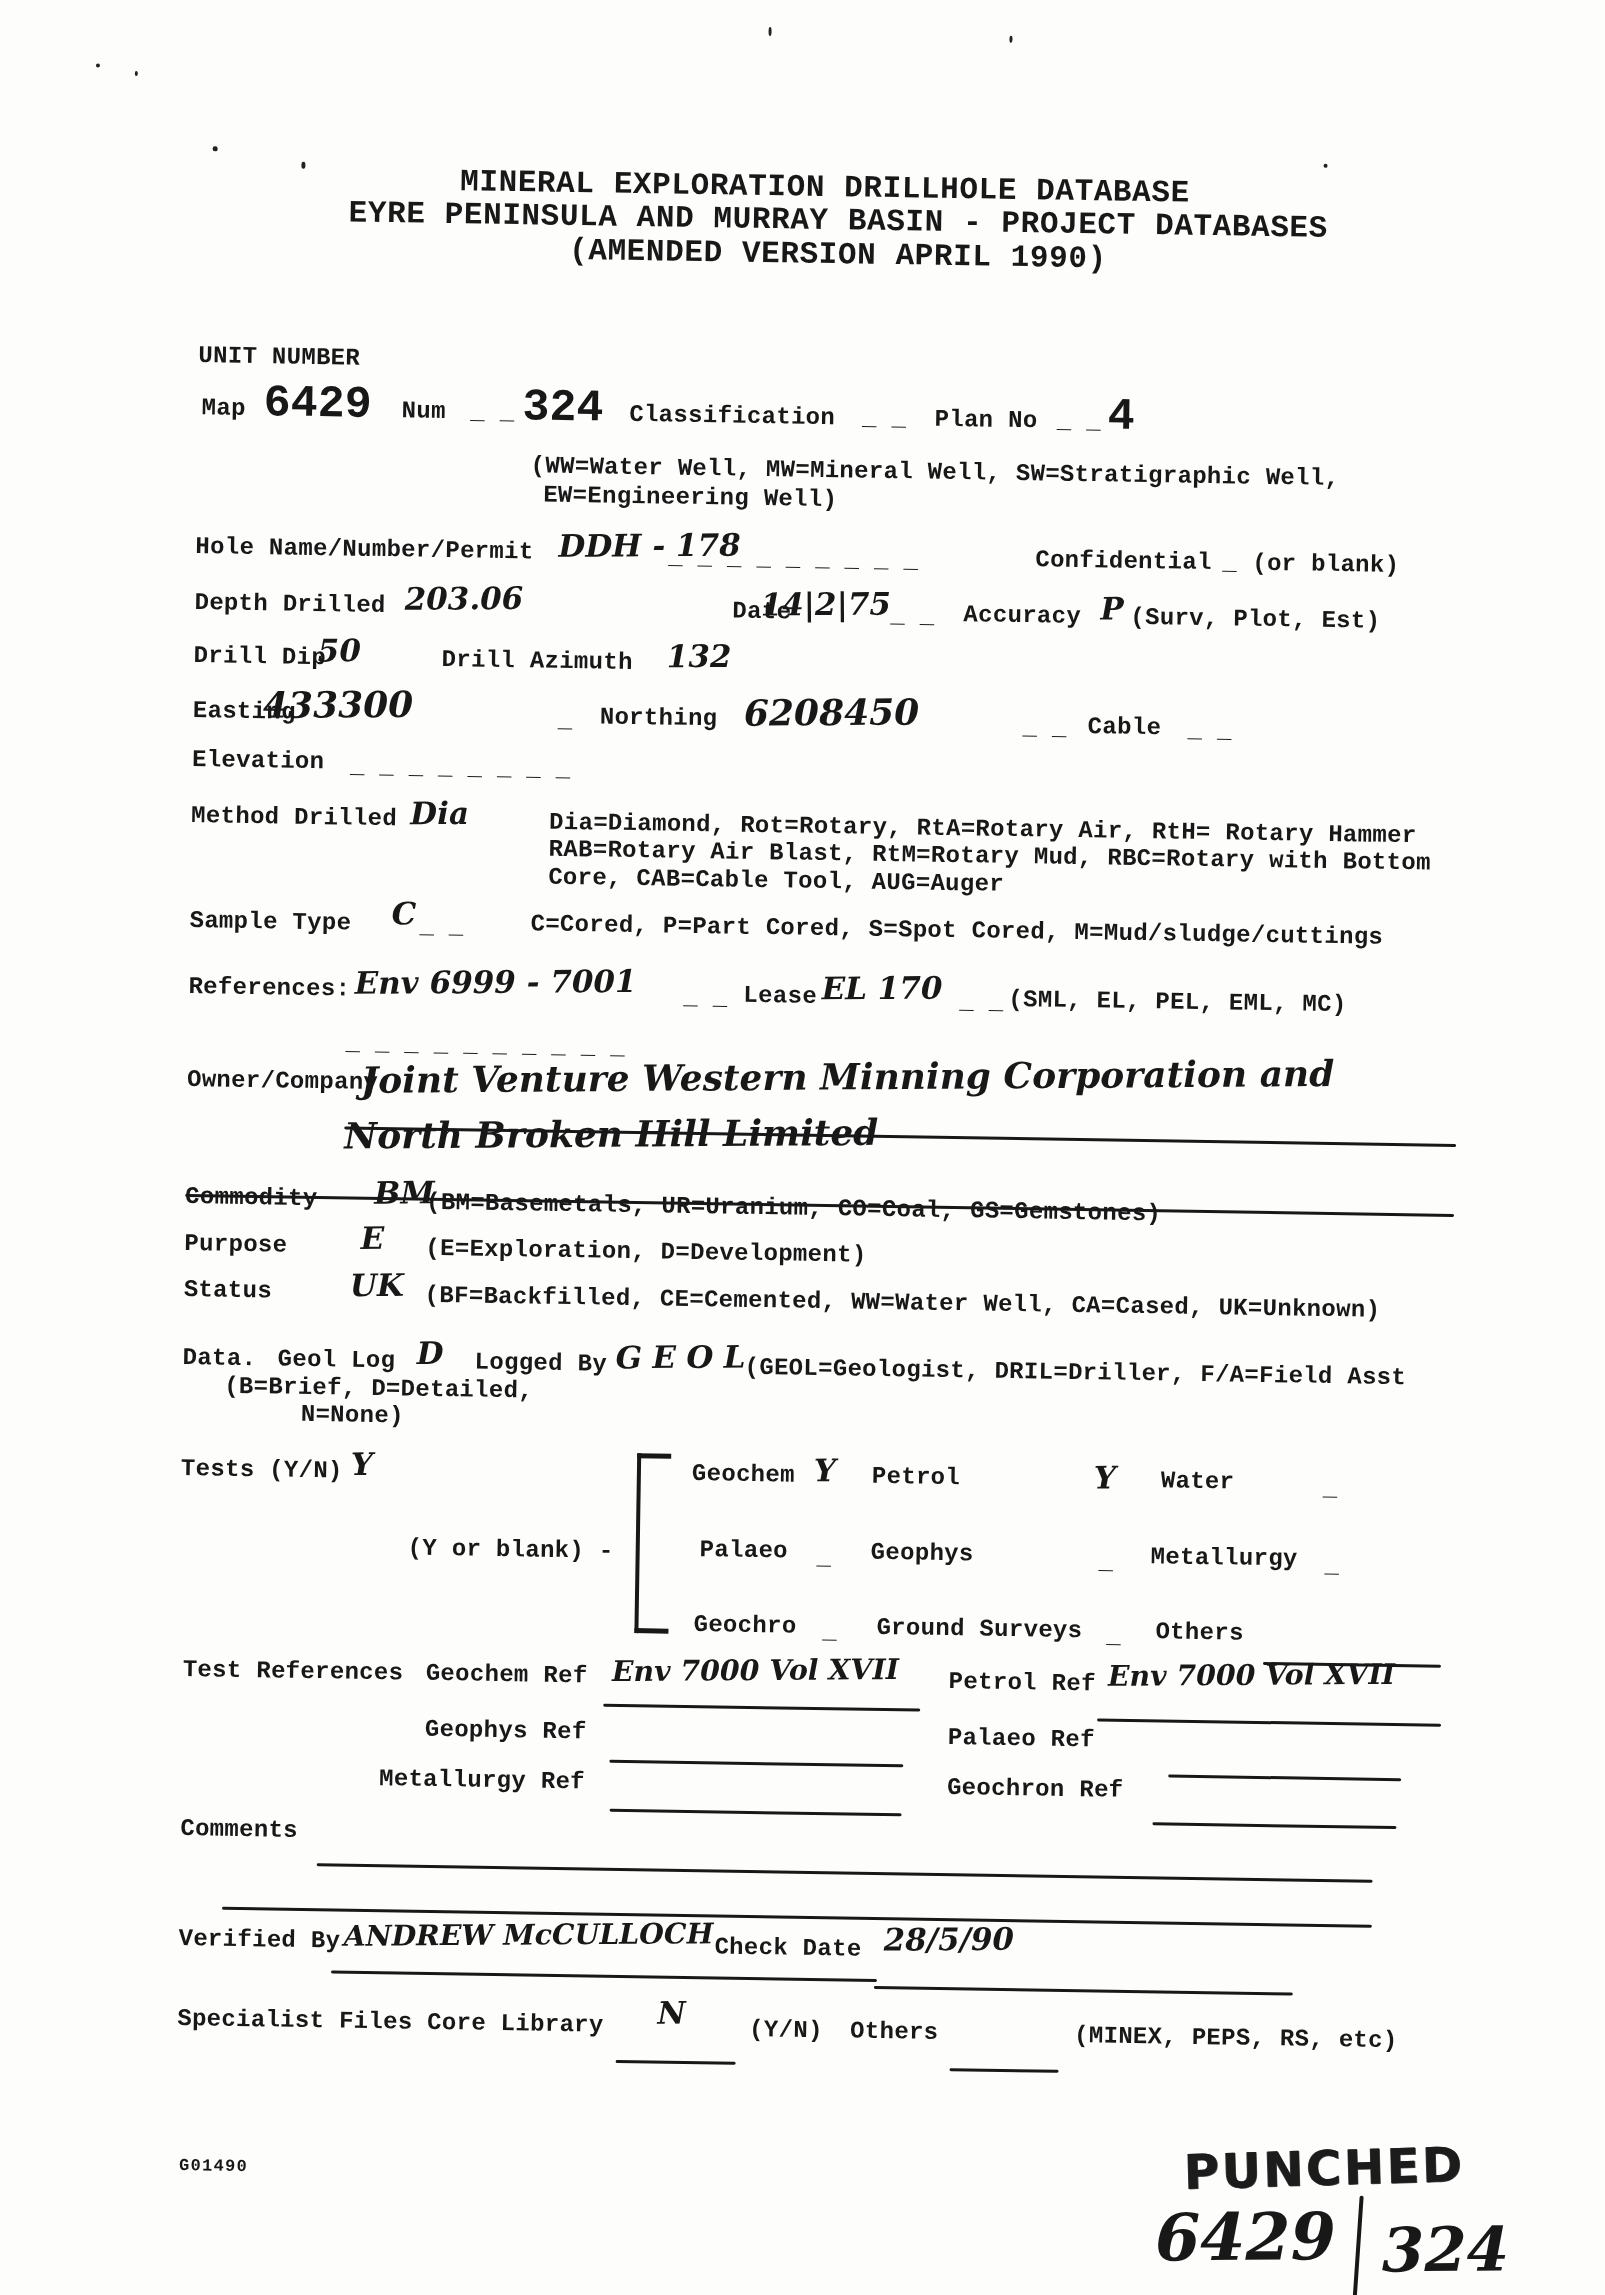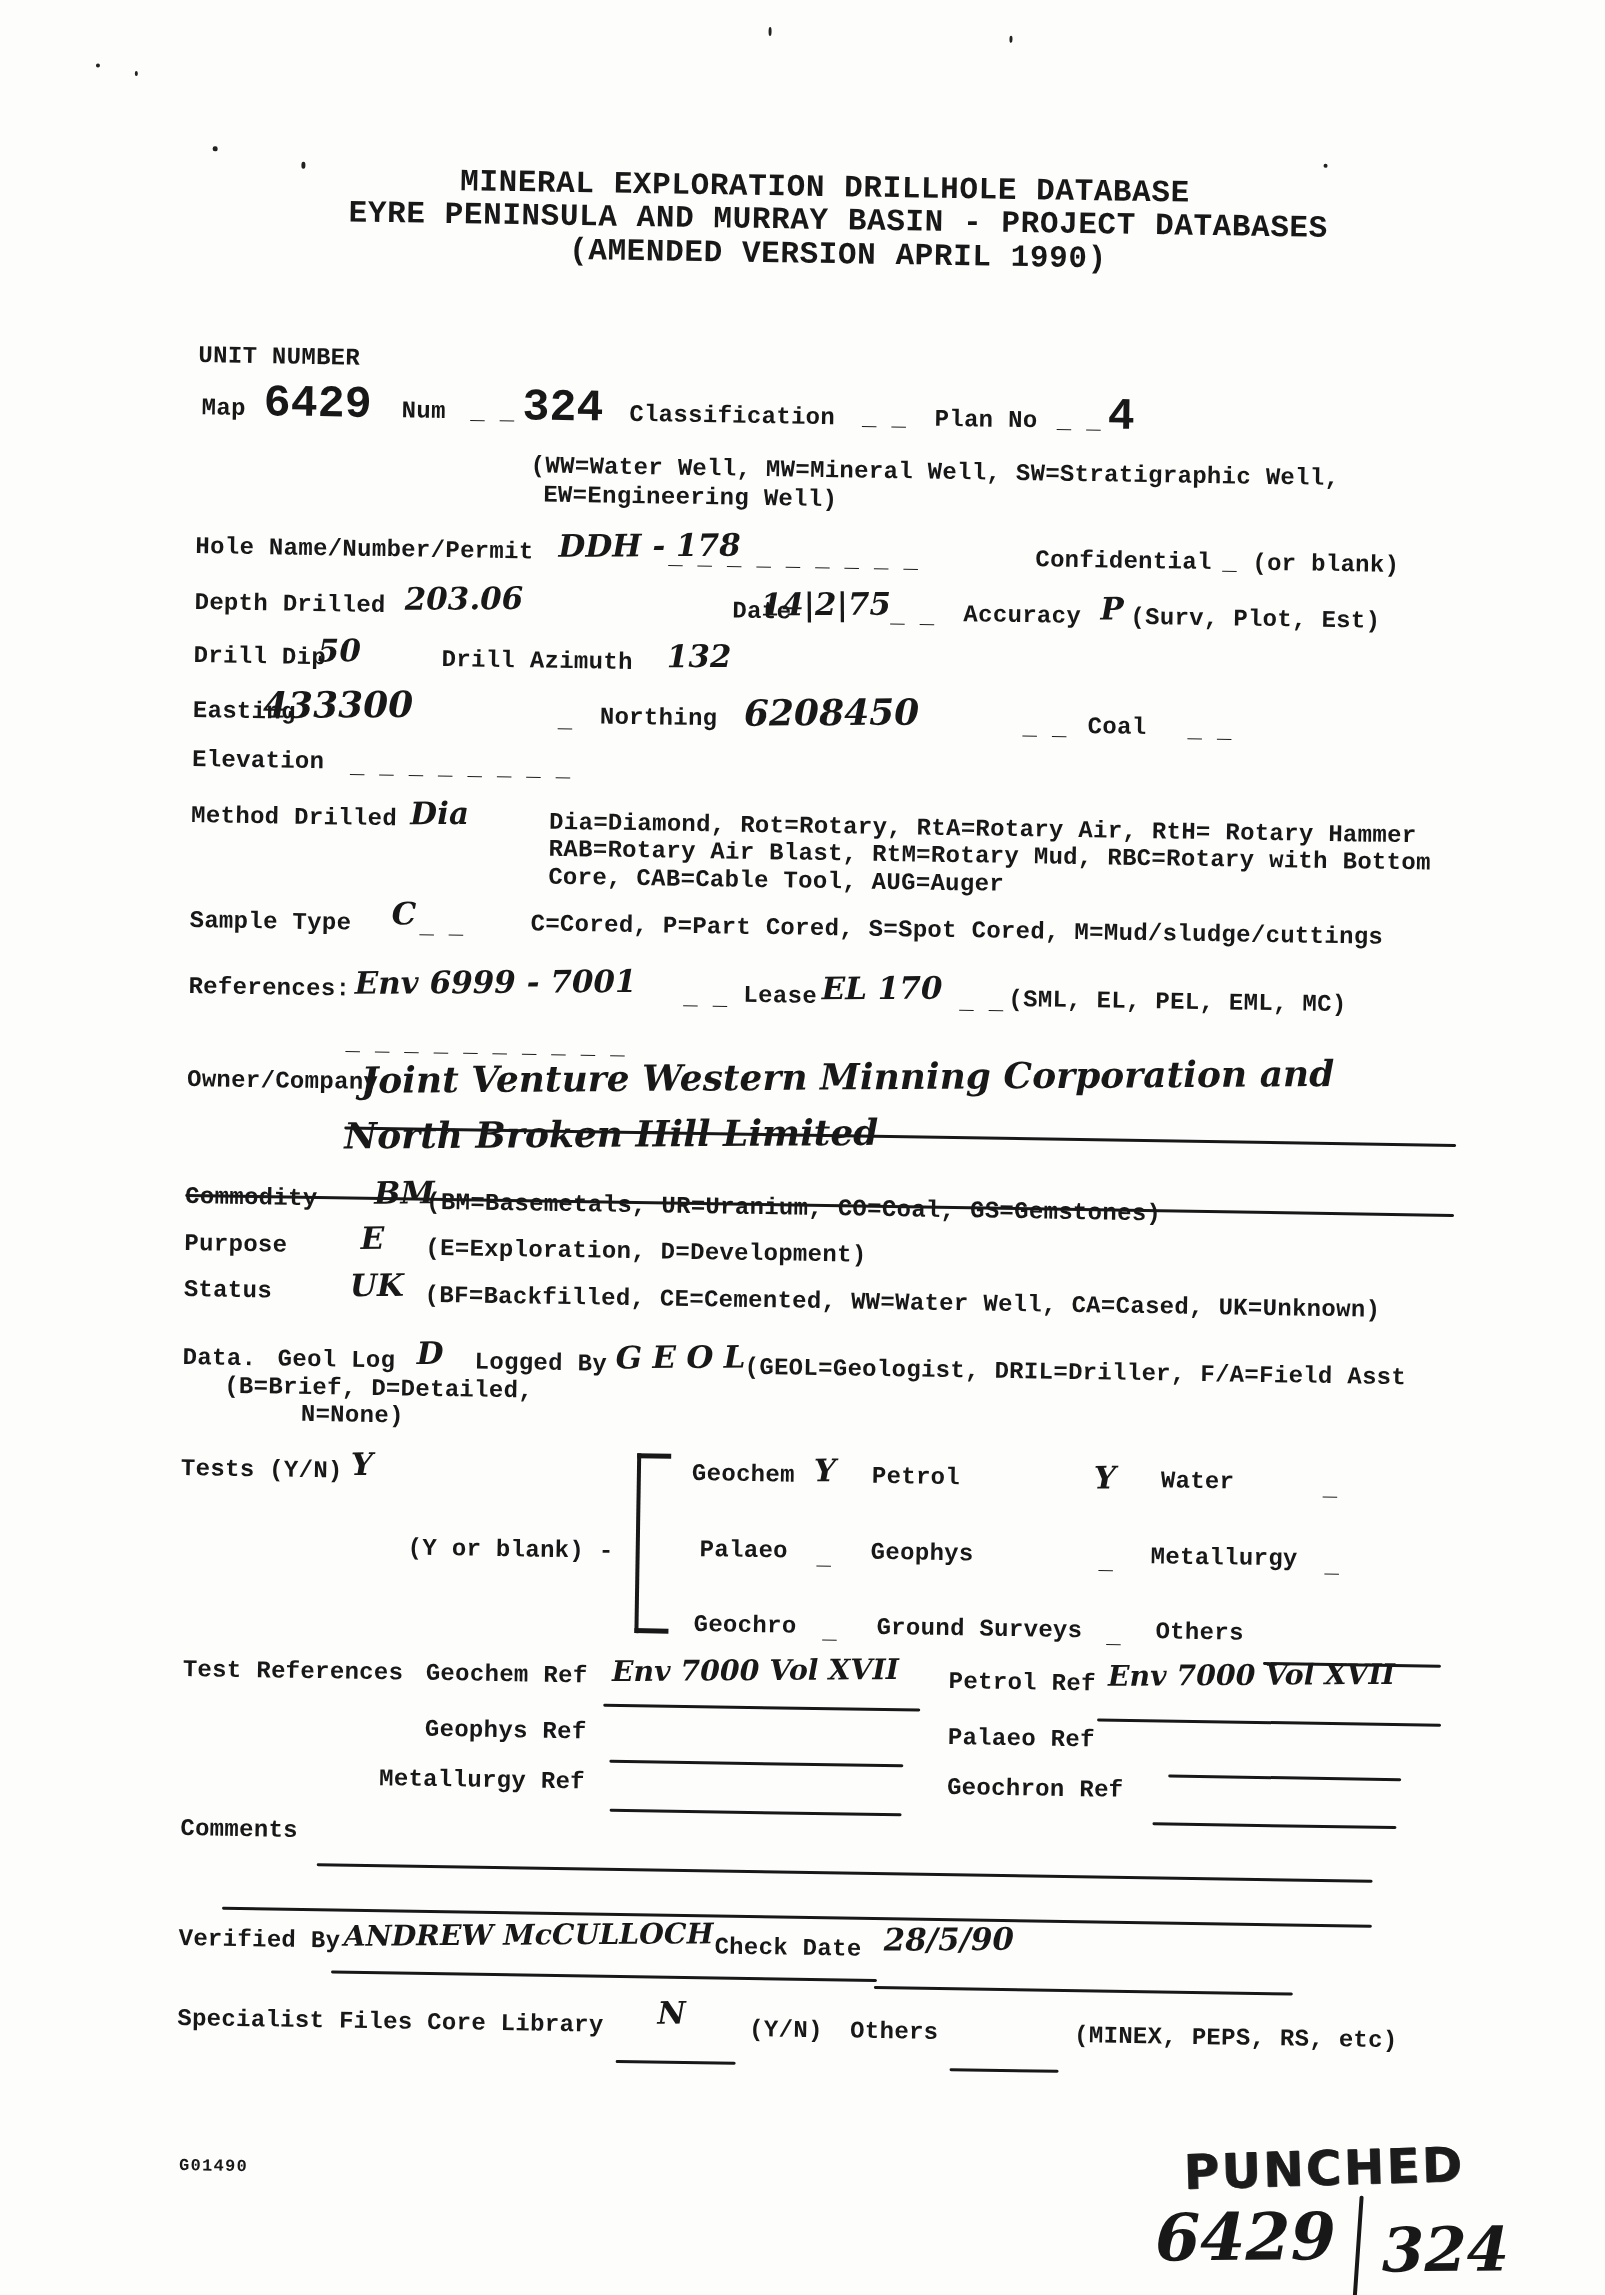--- a/index.html
+++ b/index.html
@@ -77,21 +77,21 @@
     <div class="hw" style="left:328px;top:633px">50</div>
     <div class="t" style="left:452px;top:644px">Drill Azimuth</div>
     <div class="hw" style="left:677px;top:633px">132</div>
 
     <div class="t" style="left:204px;top:699px">Easting</div>
     <div class="hw hw-lg" style="left:274px;top:684px">433300</div>
     <div class="t" style="left:569px;top:703px">_</div>
     <div class="t" style="left:611px;top:699px">Northing</div>
     <div class="hw hw-lg" style="left:755px;top:684px">6208450</div>
     <div class="t" style="left:1034px;top:703px">_ _</div>
-    <div class="t" style="left:1099px;top:701px">Coal</div>
+    <div class="t" style="left:1099px;top:701px">Cable</div>
     <div class="t" style="left:1199px;top:703px">_ _</div>
 
     <div class="t" style="left:204px;top:748px">Elevation</div>
     <div class="t" style="left:362px;top:752px">_ _ _ _ _ _ _ _</div>
 
     <div class="t" style="left:204px;top:804px">Method Drilled</div>
     <div class="hw" style="left:423px;top:794px">Dia</div>
     <div class="t" style="left:562px;top:805px">Dia=Diamond, Rot=Rotary, RtA=Rotary Air, RtH= Rotary Hammer</div>
     <div class="t" style="left:562px;top:832px">RAB=Rotary Air Blast, RtM=Rotary Mud, RBC=Rotary with Bottom</div>
     <div class="t" style="left:562px;top:860px">Core, CAB=Cable Tool, AUG=Auger</div>

